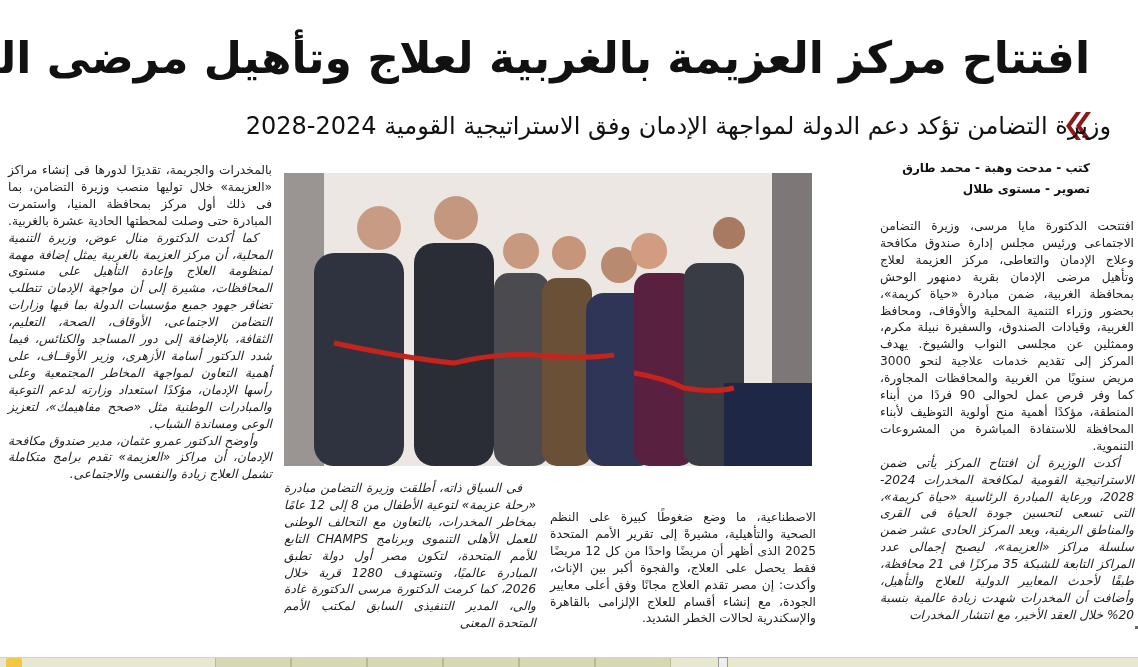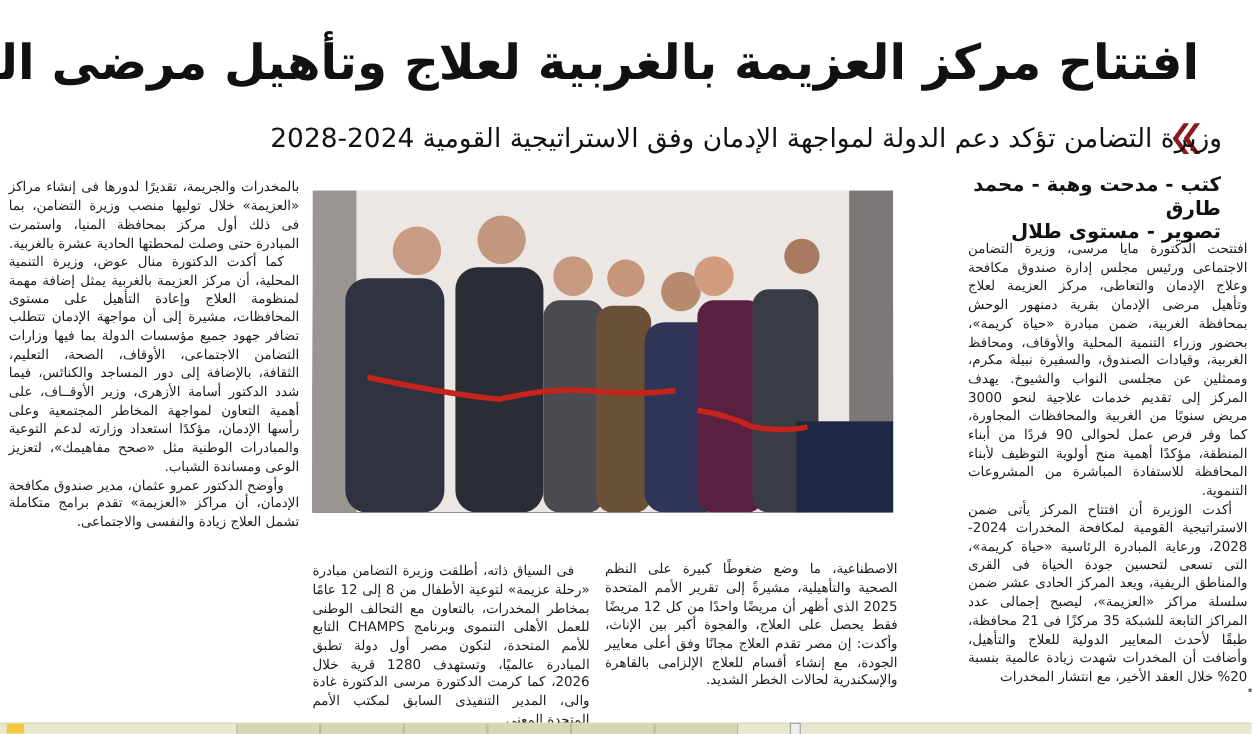--- a/index.html
+++ b/index.html
@@ -13,33 +13,33 @@
     color:#111; white-space:nowrap; letter-spacing:-1px;
   }
   .subhead {
     position:absolute; left:58px; top:108px; width:1030px; direction:rtl; text-align:right;
     font-weight:normal; font-size:24px; line-height:36px; color:#111; white-space:nowrap;margin-left:23px;
   }
   .chev {
     position:absolute; left:1058px; top:108px; width:34px; height:36px;
   }
   .byline {
-    position:absolute; left:860px; top:158px; width:250px; direction:rtl; text-align:right;
-    font-weight:bold; font-size:18px; line-height:21px; color:#111;
+    position:absolute; left:840px; top:158px; width:250px; direction:rtl; text-align:right;
+    font-weight:bold; font-size:12px; line-height:21px; color:#111;
   }
   .col {
     position:absolute; direction:rtl; text-align:justify; font-size:12.2px; line-height:16.9px;
     color:#1d1d1d;
   }
   .col p { margin:0; }
-  .col p.indent { text-indent:14px; }
+  .col p.indent { text-indent:14px;font-style:italic; }
   .col-r1 { left:880px; top:218px; width:254px; }
   .col-l1 { left:8px; top:162px; width:264px; }
   .col-m1 { left:550px; top:509px; width:266px; }
-  .col-m2 { left:284px; top:511px; width:252px; }
+  .col-m2 { left:284px; top:480px; width:252px; }
   .photo {
     position:absolute; left:284px; top:173px; width:528px; height:293px; overflow:hidden;
     background:linear-gradient(180deg,#f4f1ef 0%,#e9e4e0 30%,#4b4a55 62%,#2b2c38 100%);
   }
   .photo svg { position:absolute; left:0; top:0; }
   .bottombar {
     position:absolute; left:0; top:657px; width:1138px; height:10px; background:#e7e8cf;
     border-top:1px solid #d6d8b5;
   }
   .bottombar .tabs { position:absolute; left:215px; top:0; height:10px; display:flex; direction:rtl; }

